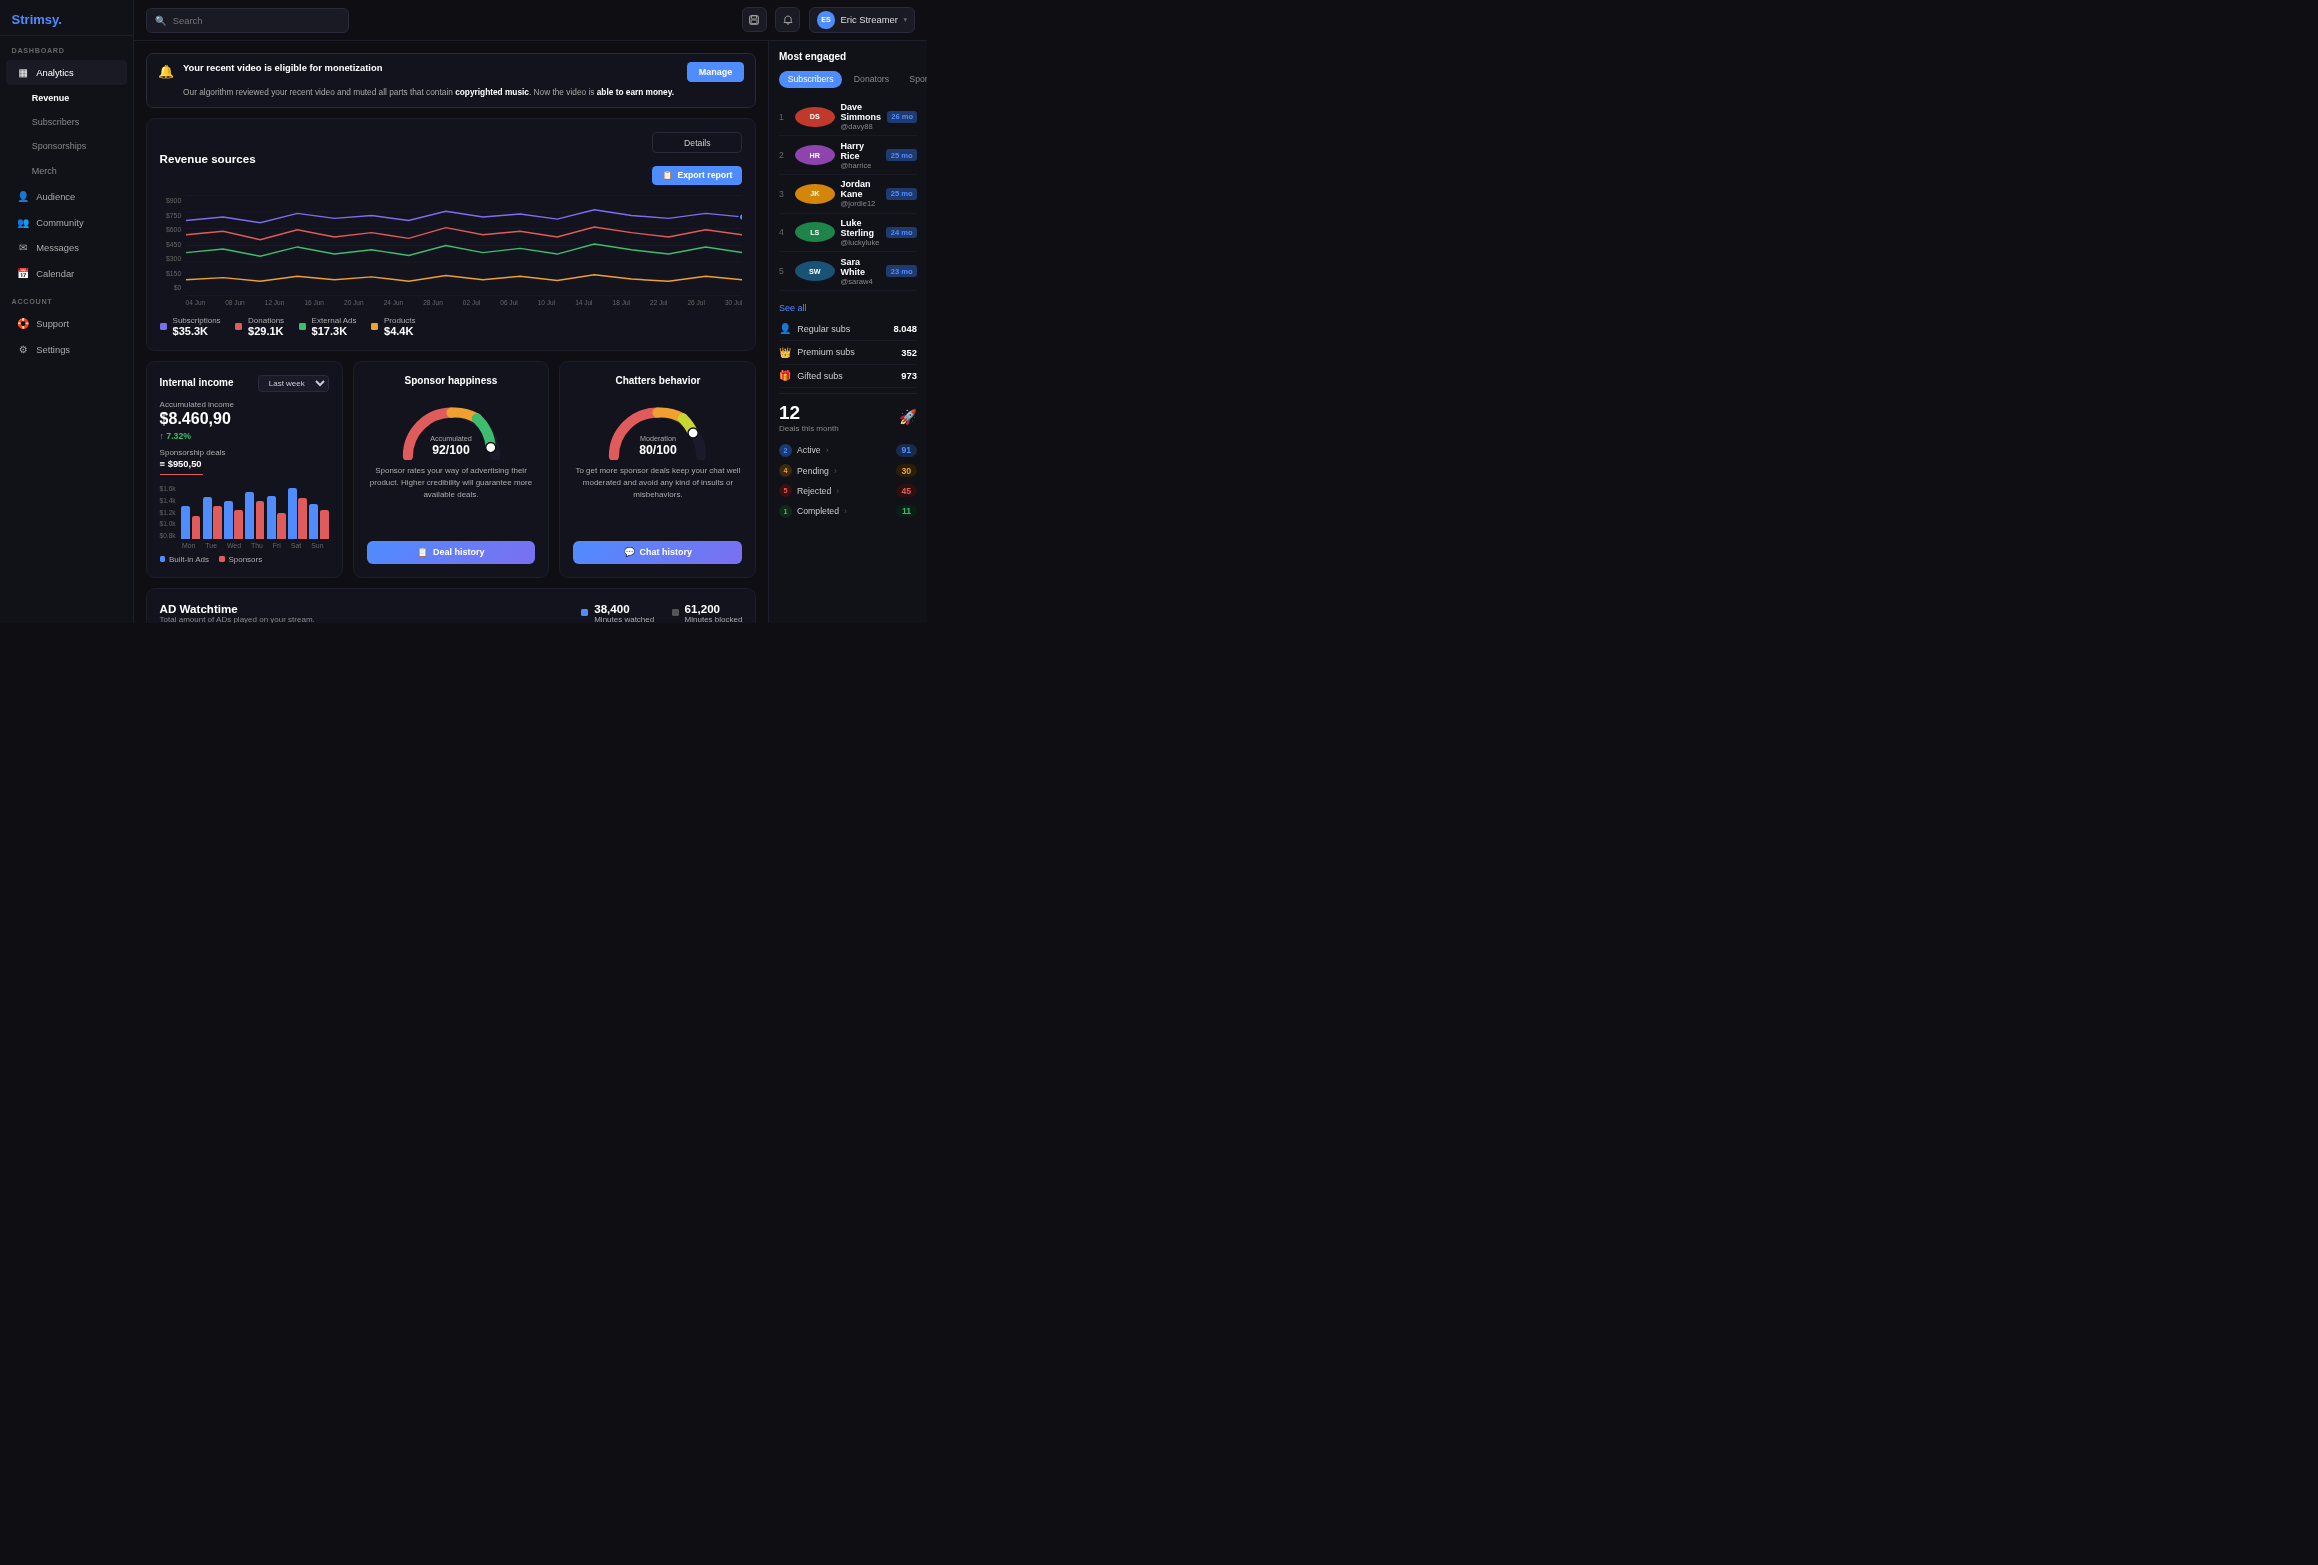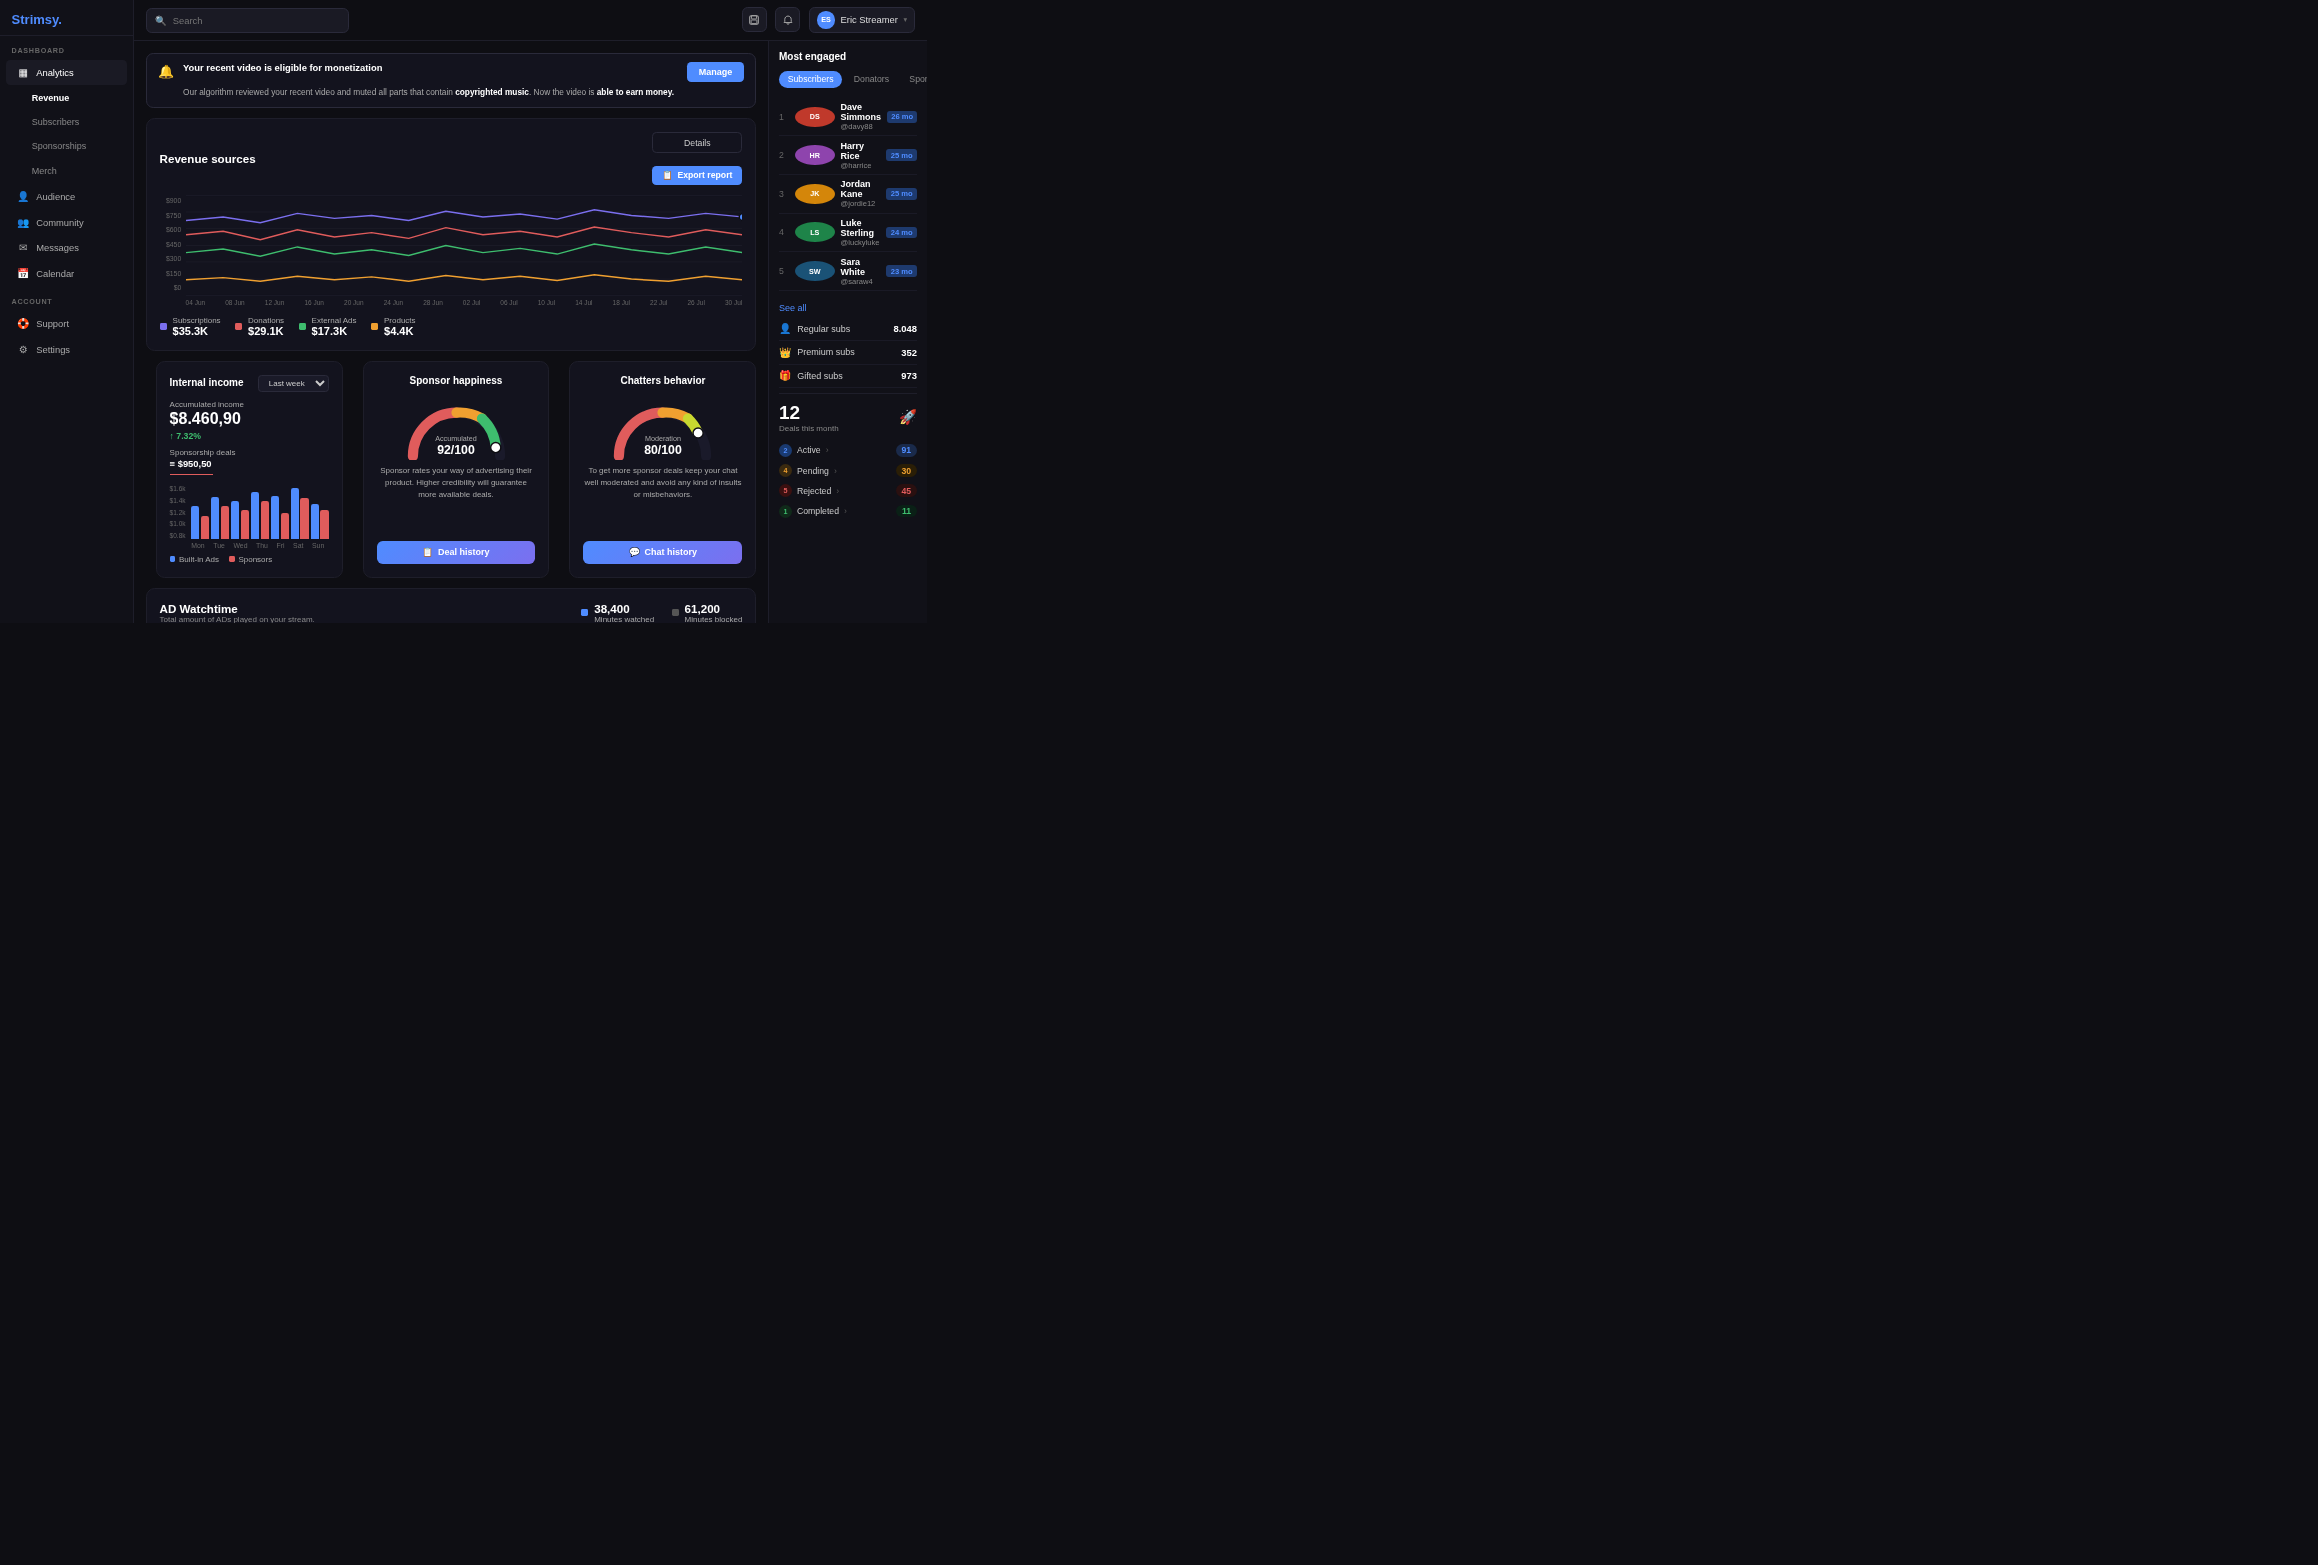--- a/index.html
+++ b/index.html
@@ -58,21 +58,21 @@
     .btn-outline { background: transparent; border: 0.7px solid #2a2a3a; color: #ccc; border-radius: 4.3px; padding: 4.3px 10px; cursor: pointer; font-size: 8.7px; }
     .btn-primary { background: #4f8cff; border: none; color: #fff; border-radius: 4.3px; padding: 4.3px 10px; cursor: pointer; font-size: 8.7px; font-weight: 600; display: flex; align-items: center; gap: 4.3px; }
     .revenue-metrics { display: flex; gap: 14.5px; margin-top: 10px; flex-wrap: wrap; }
     .metric-item { display: flex; align-items: center; gap: 5.8px; }
     .metric-dot { width: 7.2px; height: 7.2px; border-radius: 1.4px; flex-shrink: 0; }
     .metric-label { font-size: 8px; color: #aaa; }
     .metric-value { font-size: 11px; font-weight: 700; color: #fff; }
 
     
     .bottom-row { display: grid; grid-template-columns: 1fr 1fr 1fr; gap: 10px; margin-bottom: 10px; }
-    .inner-card { background: #13131e; border: 0.7px solid #1e1e2a; border-radius: 8.7px; padding: 13px; margin-left: 10px; }
+    .inner-card { background: #13131e; border: 0.7px solid #1e1e2a; border-radius: 8.7px; padding: 13px; }
     .inner-card-title { font-size: 10px; font-weight: 700; margin-bottom: 2.9px; }
     .accumulated { font-size: 8px; color: #aaa; margin-bottom: 1.4px; }
     .big-number { font-size: 16px; font-weight: 800; margin-bottom: 2.9px; }
     .trend-up { color: #3ebd6e; font-size: 8.7px; font-weight: 600; }
     .bar-group { display: flex; gap: 1.4px; align-items: flex-end; flex: 1; }
     .bar { border-radius: 2.2px 2.2px 0 0; min-width: 5.8px; }
     .bar-blue { background: #4f8cff; }
     .bar-red { background: #e05c5c; }
     .bar-labels { display: flex; justify-content: space-around; margin-top: 2.9px; font-size: 6.9px; color: #666; }
     .chart-legend { display: flex; gap: 10px; margin-top: 5.8px; }

